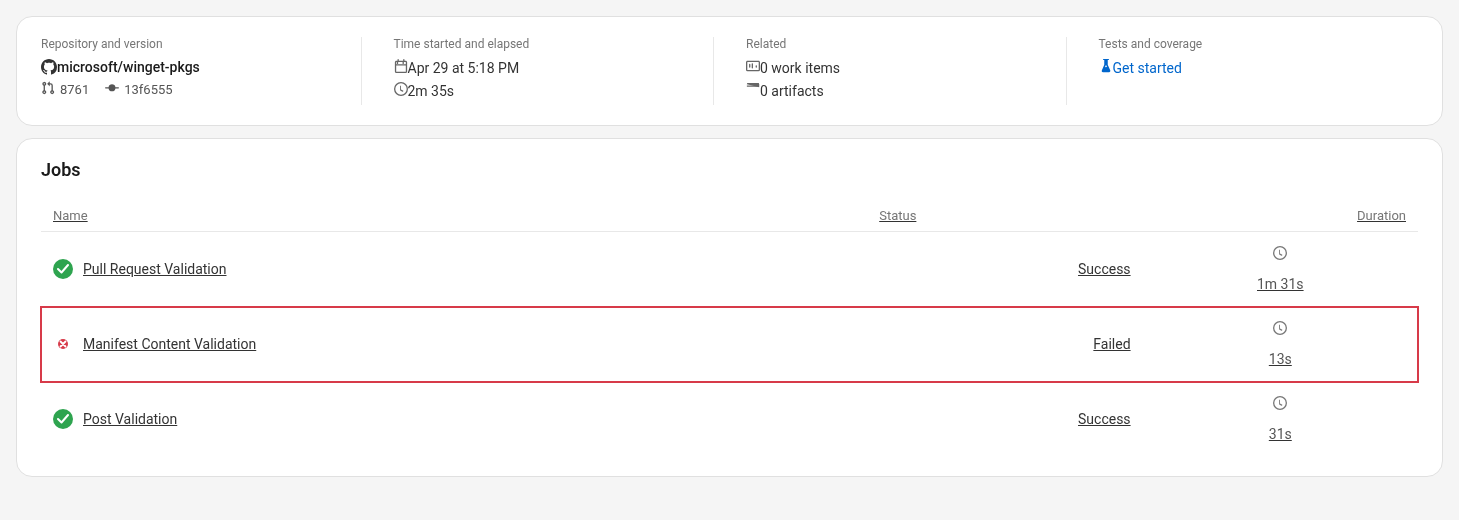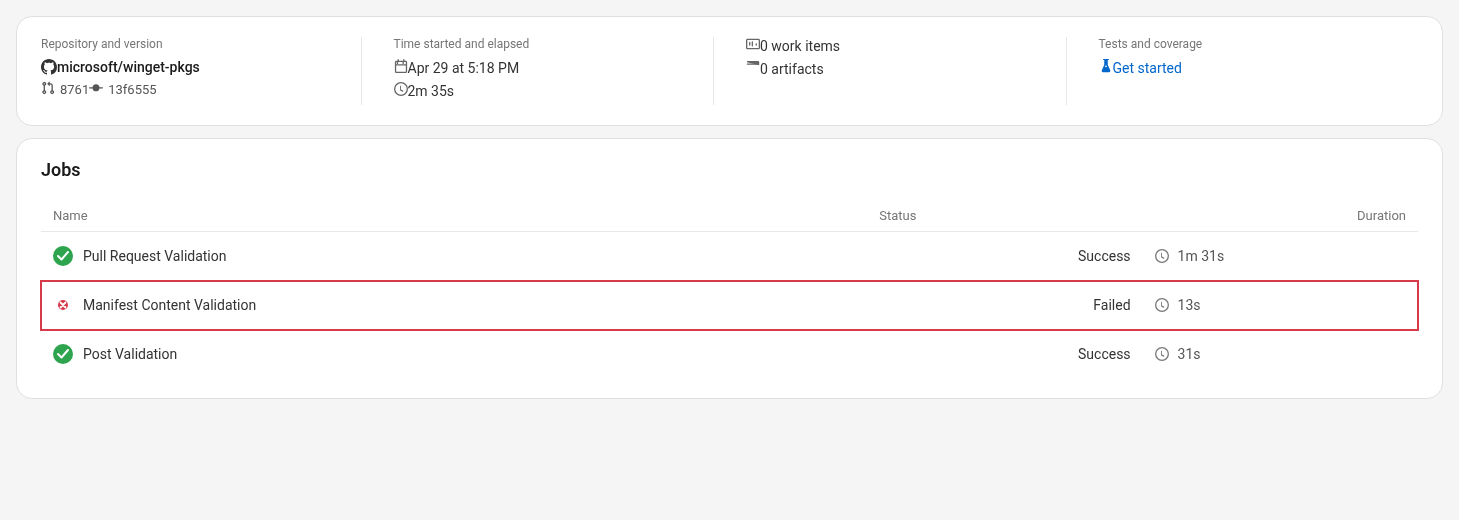--- a/index.html
+++ b/index.html
@@ -51,20 +51,21 @@
 
     .repo-name {
       font-size: 14px;
       font-weight: 500;
       color: #1a1a1a;
     }
 
     .meta-row {
       display: flex;
       align-items: center;
+      gap: 16px;
       margin-top: 4px;
     }
 
     .meta-item {
       display: flex;
       align-items: center;
       gap: 5px;
       font-size: 13px;
       color: #555;
     }
@@ -80,20 +81,21 @@
     .jobs-title {
       font-size: 18px;
       font-weight: 600;
       color: #1a1a1a;
       margin-bottom: 20px;
     }
 
     .jobs-table {
       width: 100%;
       border-collapse: collapse;
+      text-decoration: underline;
     }
 
     .jobs-table thead tr th {
       text-align: left;
       font-size: 13px;
       font-weight: 400;
       color: #767676;
       padding: 8px 12px;
       border-bottom: 1px solid #e8e8e8;
     }
@@ -144,23 +146,24 @@
     }
 
     .status-icon svg {
       width: 12px;
       height: 12px;
     }
 
     .duration-cell {
       display: flex;
       align-items: center;
-      gap: 9px;
+      gap: 16px;
       color: #555;
       white-space: nowrap;
+      flex-direction: column;
     }
 
     .th-name { width: 60%; }
     .th-status { width: 20%; }
     .th-duration { width: 20%; }
 
     
     .gh-icon, .pr-icon, .commit-icon, .cal-icon, .workitem-icon, .artifact-icon, .beaker-icon {
       display: inline-flex;
       align-items: center;
@@ -234,20 +237,21 @@
           <path d="M8 0a8 8 0 110 16A8 8 0 018 0zm0 1.5a6.5 6.5 0 100 13 6.5 6.5 0
             000-13zM7.25 4a.75.75 0 01.745.663L8 4.75v3.69l2.28 1.303a.75.75 0
             01-.6 1.368l-.07-.032-2.5-1.428A.75.75 0 017 9.04V4.75a.75.75 0 01.75-.75z"></path>
         </svg>
       </span>
       <span>2m 35s</span>
     </div>
   </div>
 
   <div class="info-section">
+    <div class="info-label">Related</div>
     <div class="info-row">
       <span style="color:#666;">
         <svg width="14" height="14" viewBox="0 0 16 16" fill="currentColor">
           <path d="M1.75 2h12.5c.966 0 1.75.784 1.75 1.75v8.5A1.75 1.75 0 0114.25 14H1.75A1.75
             1.75 0 010 12.25v-8.5C0 2.784.784 2 1.75 2zm0 1.5a.25.25 0 00-.25.25v8.5c0
             .138.112.25.25.25h12.5a.25.25 0 00.25-.25v-8.5a.25.25 0 00-.25-.25H1.75zM3.5
             6.25a.75.75 0 011.5 0v3a.75.75 0 01-1.5 0v-3zm3.75-1.5a.75.75 0 01.75.75v4.5a.75.75
             0 01-1.5 0V5.5a.75.75 0 01.75-.75zm3.75 3a.75.75 0 011.5 0v1.5a.75.75 0 01-1.5 0v-1.5z"></path>
         </svg>
       </span>

